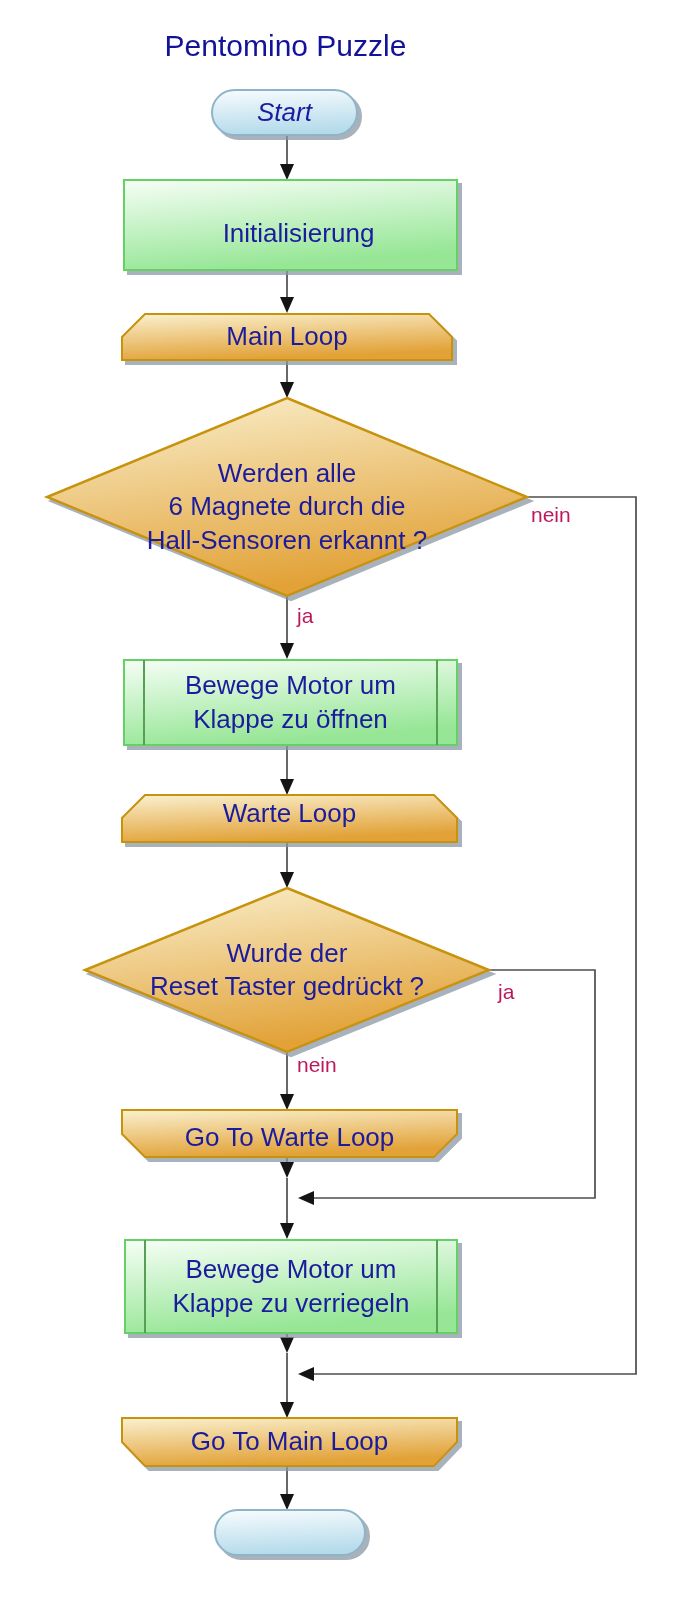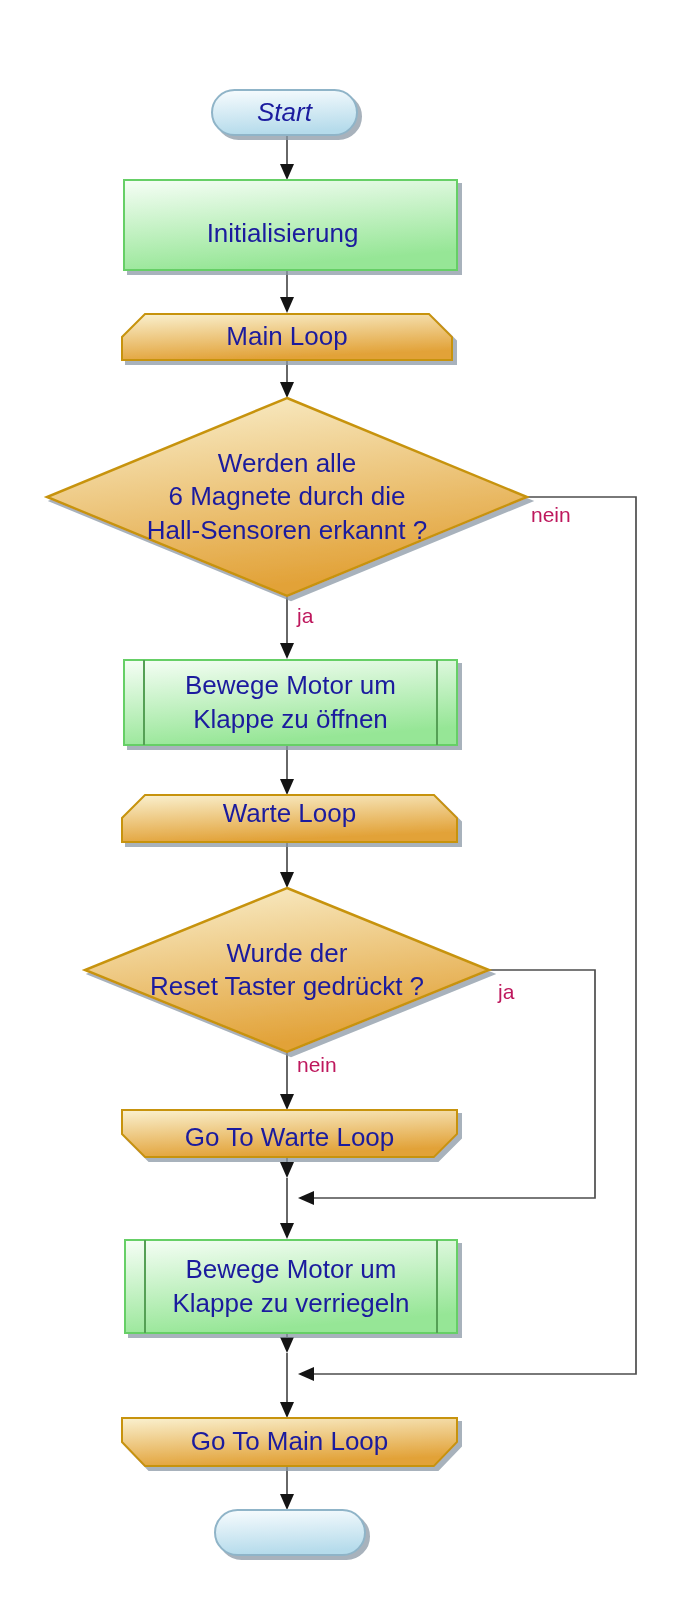--- a/index.html
+++ b/index.html
@@ -96,28 +96,29 @@
         <rect x="125" y="1240" width="332" height="93" fill="url(#gradGreen)" stroke="#66cf66" stroke-width="2"></rect>
         <path d="M145 1240 V1333 M437 1240 V1333" stroke="#54a054" stroke-width="2" fill="none"></path>
       </g>
 
       <polygon points="122,1418 457,1418 457,1442 434,1466 145,1466 122,1442" fill="url(#gradOrange)" stroke="#c7930e" stroke-width="2"></polygon>
 
       <rect x="215" y="1510" width="150" height="45" rx="22.5" fill="url(#gradBlue)" stroke="#8fb4c8" stroke-width="2"></rect>
     </g>
   </svg>
 
+  <div class="title" style="left:58px;top:26px;width:455px;height:40px;">Pentomino Puzzle</div>
 
   <div class="lbl" style="left:212px;top:90px;width:145px;height:45px;font-style:italic;">Start</div>
 
-  <div class="lbl" style="left:116px;top:180px;width:333px;height:108px;">Initialisierung</div>
+  <div class="lbl" style="left:124px;top:180px;width:333px;height:108px;padding-left:8px;">Initialisierung</div>
 
   <div class="lbl" style="left:122px;top:314px;width:330px;height:46px;">Main Loop</div>
 
-  <div class="lbl" style="left:67px;top:398px;width:440px;height:198px;">Werden alle
+  <div class="lbl" style="left:67px;top:408px;width:440px;height:198px;">Werden alle
 6 Magnete durch die
 Hall-Sensoren erkannt ?</div>
 
   <div class="edge" style="left:531px;top:503px;width:70px;height:28px;">nein</div>
 
   <div class="edge" style="left:297px;top:604px;width:44px;height:28px;">ja</div>
 
   <div class="lbl" style="left:144px;top:660px;width:293px;height:85px;">Bewege Motor um
 Klappe zu öffnen</div>
 

